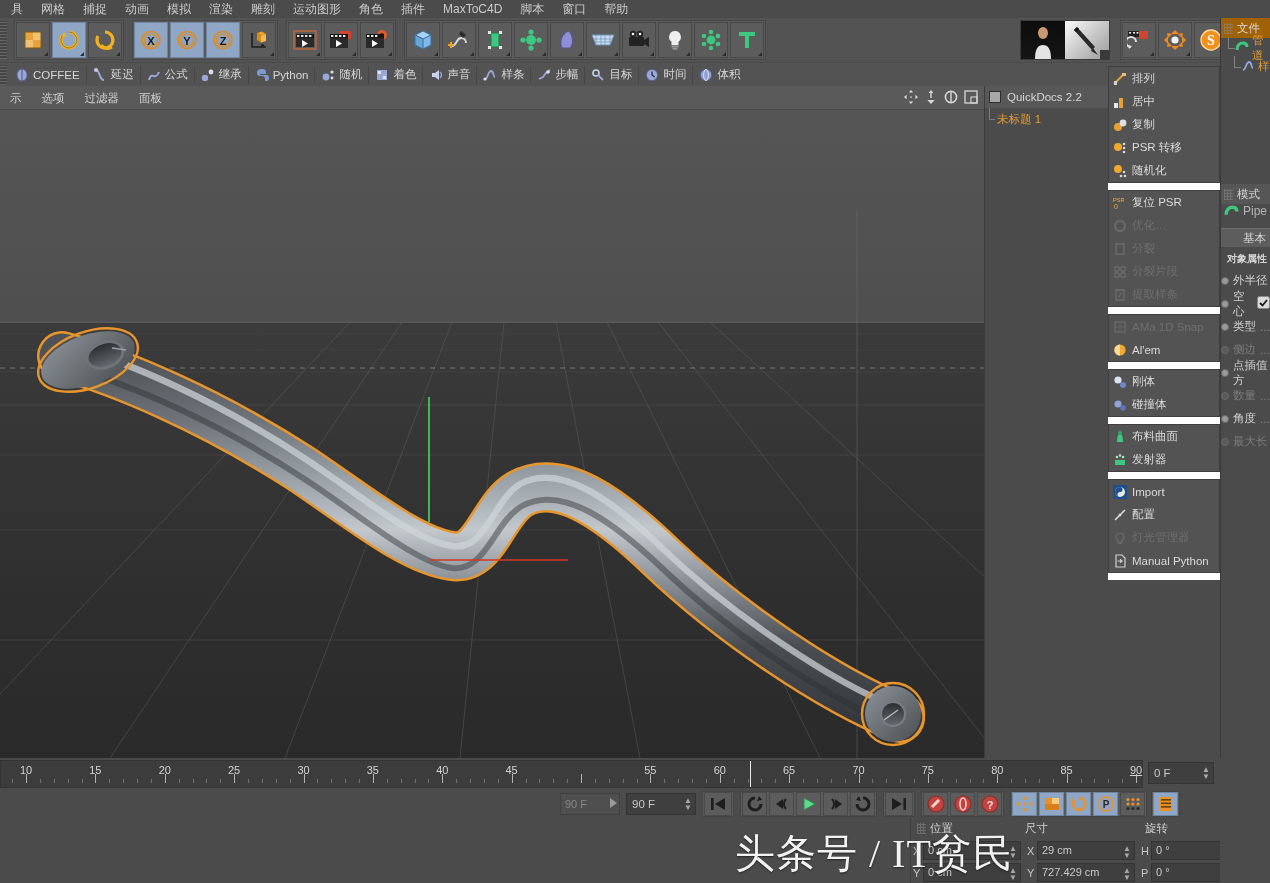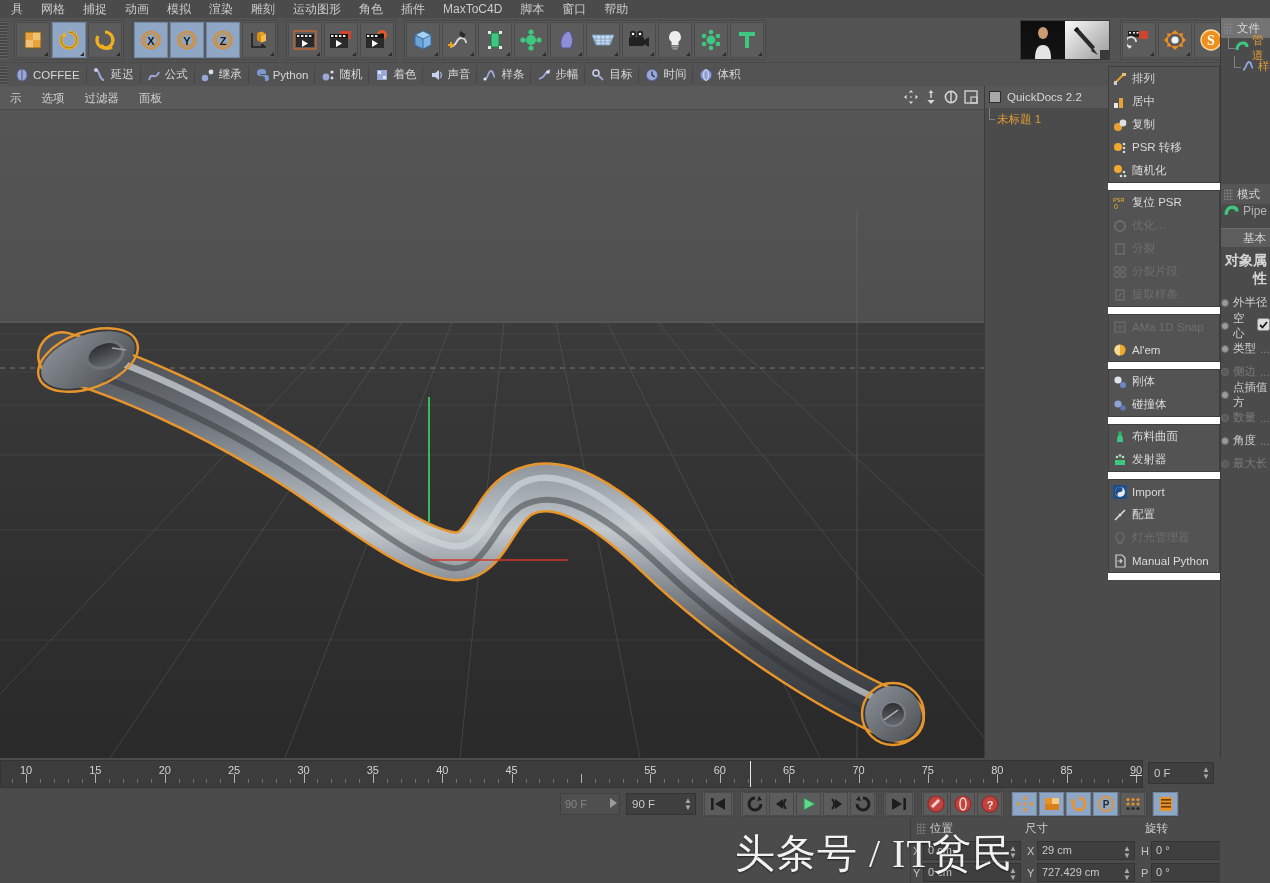--- a/index.html
+++ b/index.html
@@ -113,37 +113,37 @@
   }
   .cmd-row.disabled { color:#6f6f6f; }
   .cmd-row.disabled .cico { opacity:.35; }
   .cico { width:14px; height:14px; margin-right:5px; flex:0 0 auto; }
 
   
   .attr-panel {
     position:absolute; left:1220px; top:18px; width:50px; height:800px;
     background:#4b4b4b; border-left:1px solid #3a3a3a; overflow:hidden;
   }
-  .obj-head { height:20px; display:flex; align-items:center; padding:0 3px; background:#737373;
+  .obj-head { height:20px; display:flex; align-items:center; padding:0 3px; background:#a16207;
               font-size:11.5px; color:#d8d8d8; }
   .grip { width:9px; height:11px; margin-right:4px;
           background:repeating-linear-gradient(0deg,#8a8a8a 0 1px,transparent 1px 3px),
                      repeating-linear-gradient(90deg,#8a8a8a 0 1px,transparent 1px 3px);
           opacity:.55; flex:0 0 auto; }
   .tree-row { height:19px; display:flex; align-items:center; font-size:11.5px; padding-left:2px; }
   .tree-line { width:12px; height:18px; position:relative; flex:0 0 auto; }
   .tree-line::before { content:''; position:absolute; left:5px; top:-2px; width:6px; height:11px;
                        border-left:1px solid #818181; border-bottom:1px solid #818181; }
   .mode-head { height:20px; display:flex; align-items:center; padding:0 3px; background:#565656;
                font-size:11.5px; color:#d8d8d8; margin-top:8px; }
   .attr-obj { height:22px; display:flex; align-items:flex-start; padding:0 3px; font-size:12px; color:#b4b4b4; }
   .attr-tab { height:19px; background:#5d5d5d; border-top:1px solid #6c6c6c;
               display:flex; align-items:center; justify-content:flex-end;
               padding-right:4px; font-size:11.5px; color:#dcdcdc; margin-top:2px;}
-  .attr-section { font-size:14px; color:#d5d5d5; padding:5px 3px 3px 0; text-align:right; font-weight:bold;}
+  .attr-section { font-size:10px; color:#d5d5d5; padding:5px 3px 3px 0; text-align:right; font-weight:bold;}
   .attr-field { height:23px; display:flex; align-items:center; font-size:11.5px; color:#d0d0d0; }
   .attr-field.dim { color:#7b7b7b; }
   .dot { width:8px; height:8px; border-radius:50%; background:#9a9a9a; border:1px solid #6a6a6a;
          margin-right:4px; flex:0 0 auto; }
   .dot.off { background:#5a5a5a; }
 
   
   .timeline {
     position:absolute; left:0; top:758px; width:1220px; height:32px;
     background:#4b4b4b;

